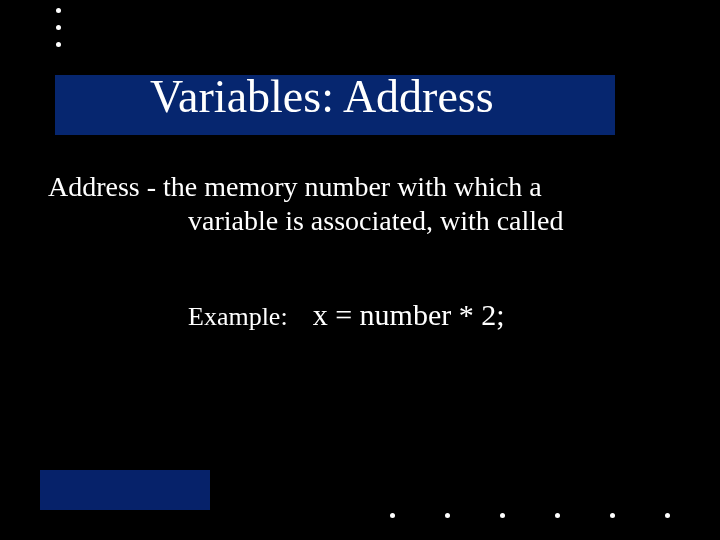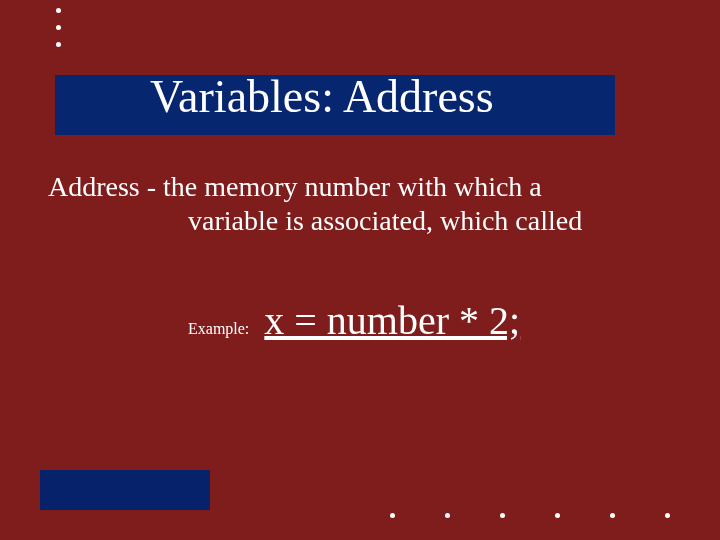--- a/index.html
+++ b/index.html
@@ -7,21 +7,21 @@
     padding: 0;
     width: 720px;
     height: 540px;
     overflow: hidden;
     font-family: "Times New Roman", Times, serif;
   }
   .slide {
     position: relative;
     width: 720px;
     height: 540px;
-    background: #7f1d1d;
+    background: #000000;
     color: #ffffff;
   }
   .bullets-left {
     position: absolute;
     top: 8px;
     left: 56px;
   }
   .bullets-left .dot {
     width: 5px;
     height: 5px;
@@ -55,26 +55,25 @@
     color: #ffffff;
   }
   .def-first { display: block; }
   .def-cont  { display: block; margin-left: 140px; }
   .italic { font-style: italic; }
   .example-row {
     margin-top: 60px;
     margin-left: 140px;
   }
   .example-label {
-    font-size: 16px;
-    margin-right: 8px;
+    font-size: 26px;
+    margin-right: 18px;
   }
   .example-code {
-    font-size: 40px;
-    text-decoration: underline;
+    font-size: 30px;
   }
   .bottom-bar {
     position: absolute;
     left: 40px;
     bottom: 30px;
     width: 170px;
     height: 40px;
     background: #06226a;
   }
   .bullets-bottom {
@@ -100,21 +99,21 @@
     <div class="dot"></div>
     <div class="dot"></div>
     <div class="dot"></div>
   </div>
 
   <div class="title-bar"></div>
   <div class="title-text">Variables:  Address</div>
 
   <div class="body">
     <span class="def-first">Address - the memory number with which a</span>
-    <span class="def-cont">variable is associated, which called</span>
+    <span class="def-cont">variable is associated, with called</span>
 
     <div class="example-row">
       <span class="example-label">Example:</span>
       <span class="example-code">x = number * 2;</span>
     </div>
   </div>
 
   <div class="bottom-bar"></div>
 
   <div class="bullets-bottom">

